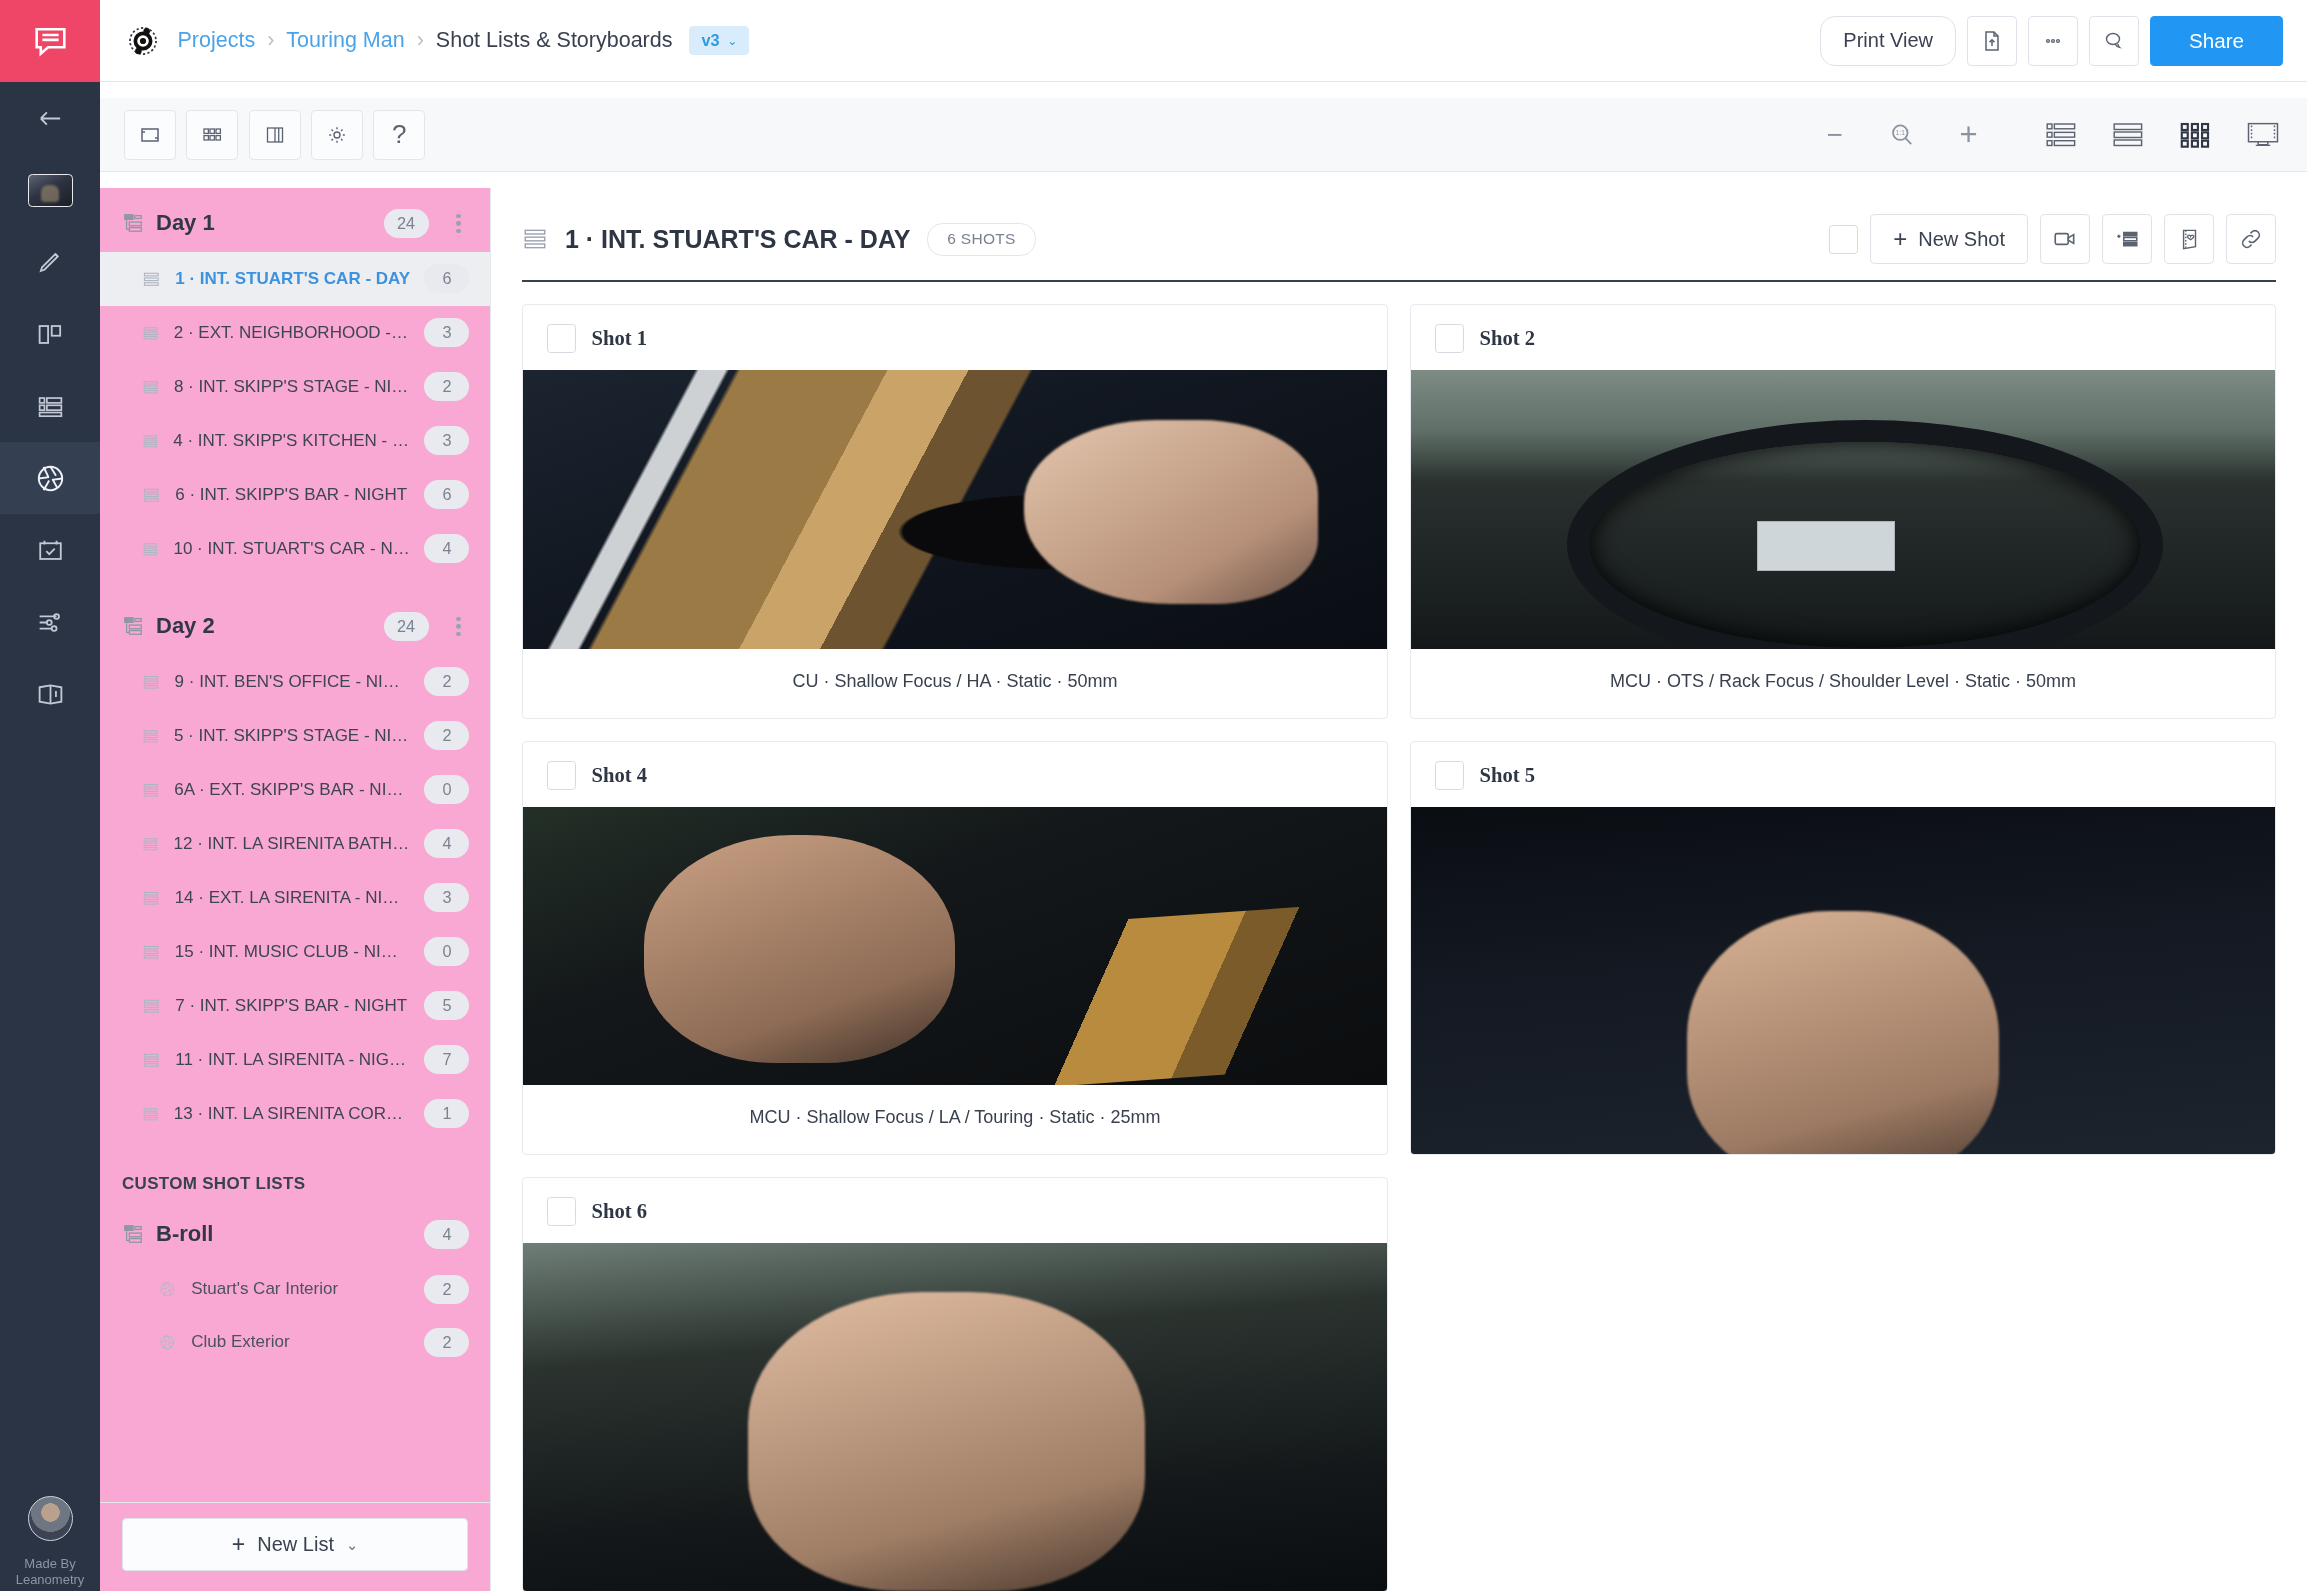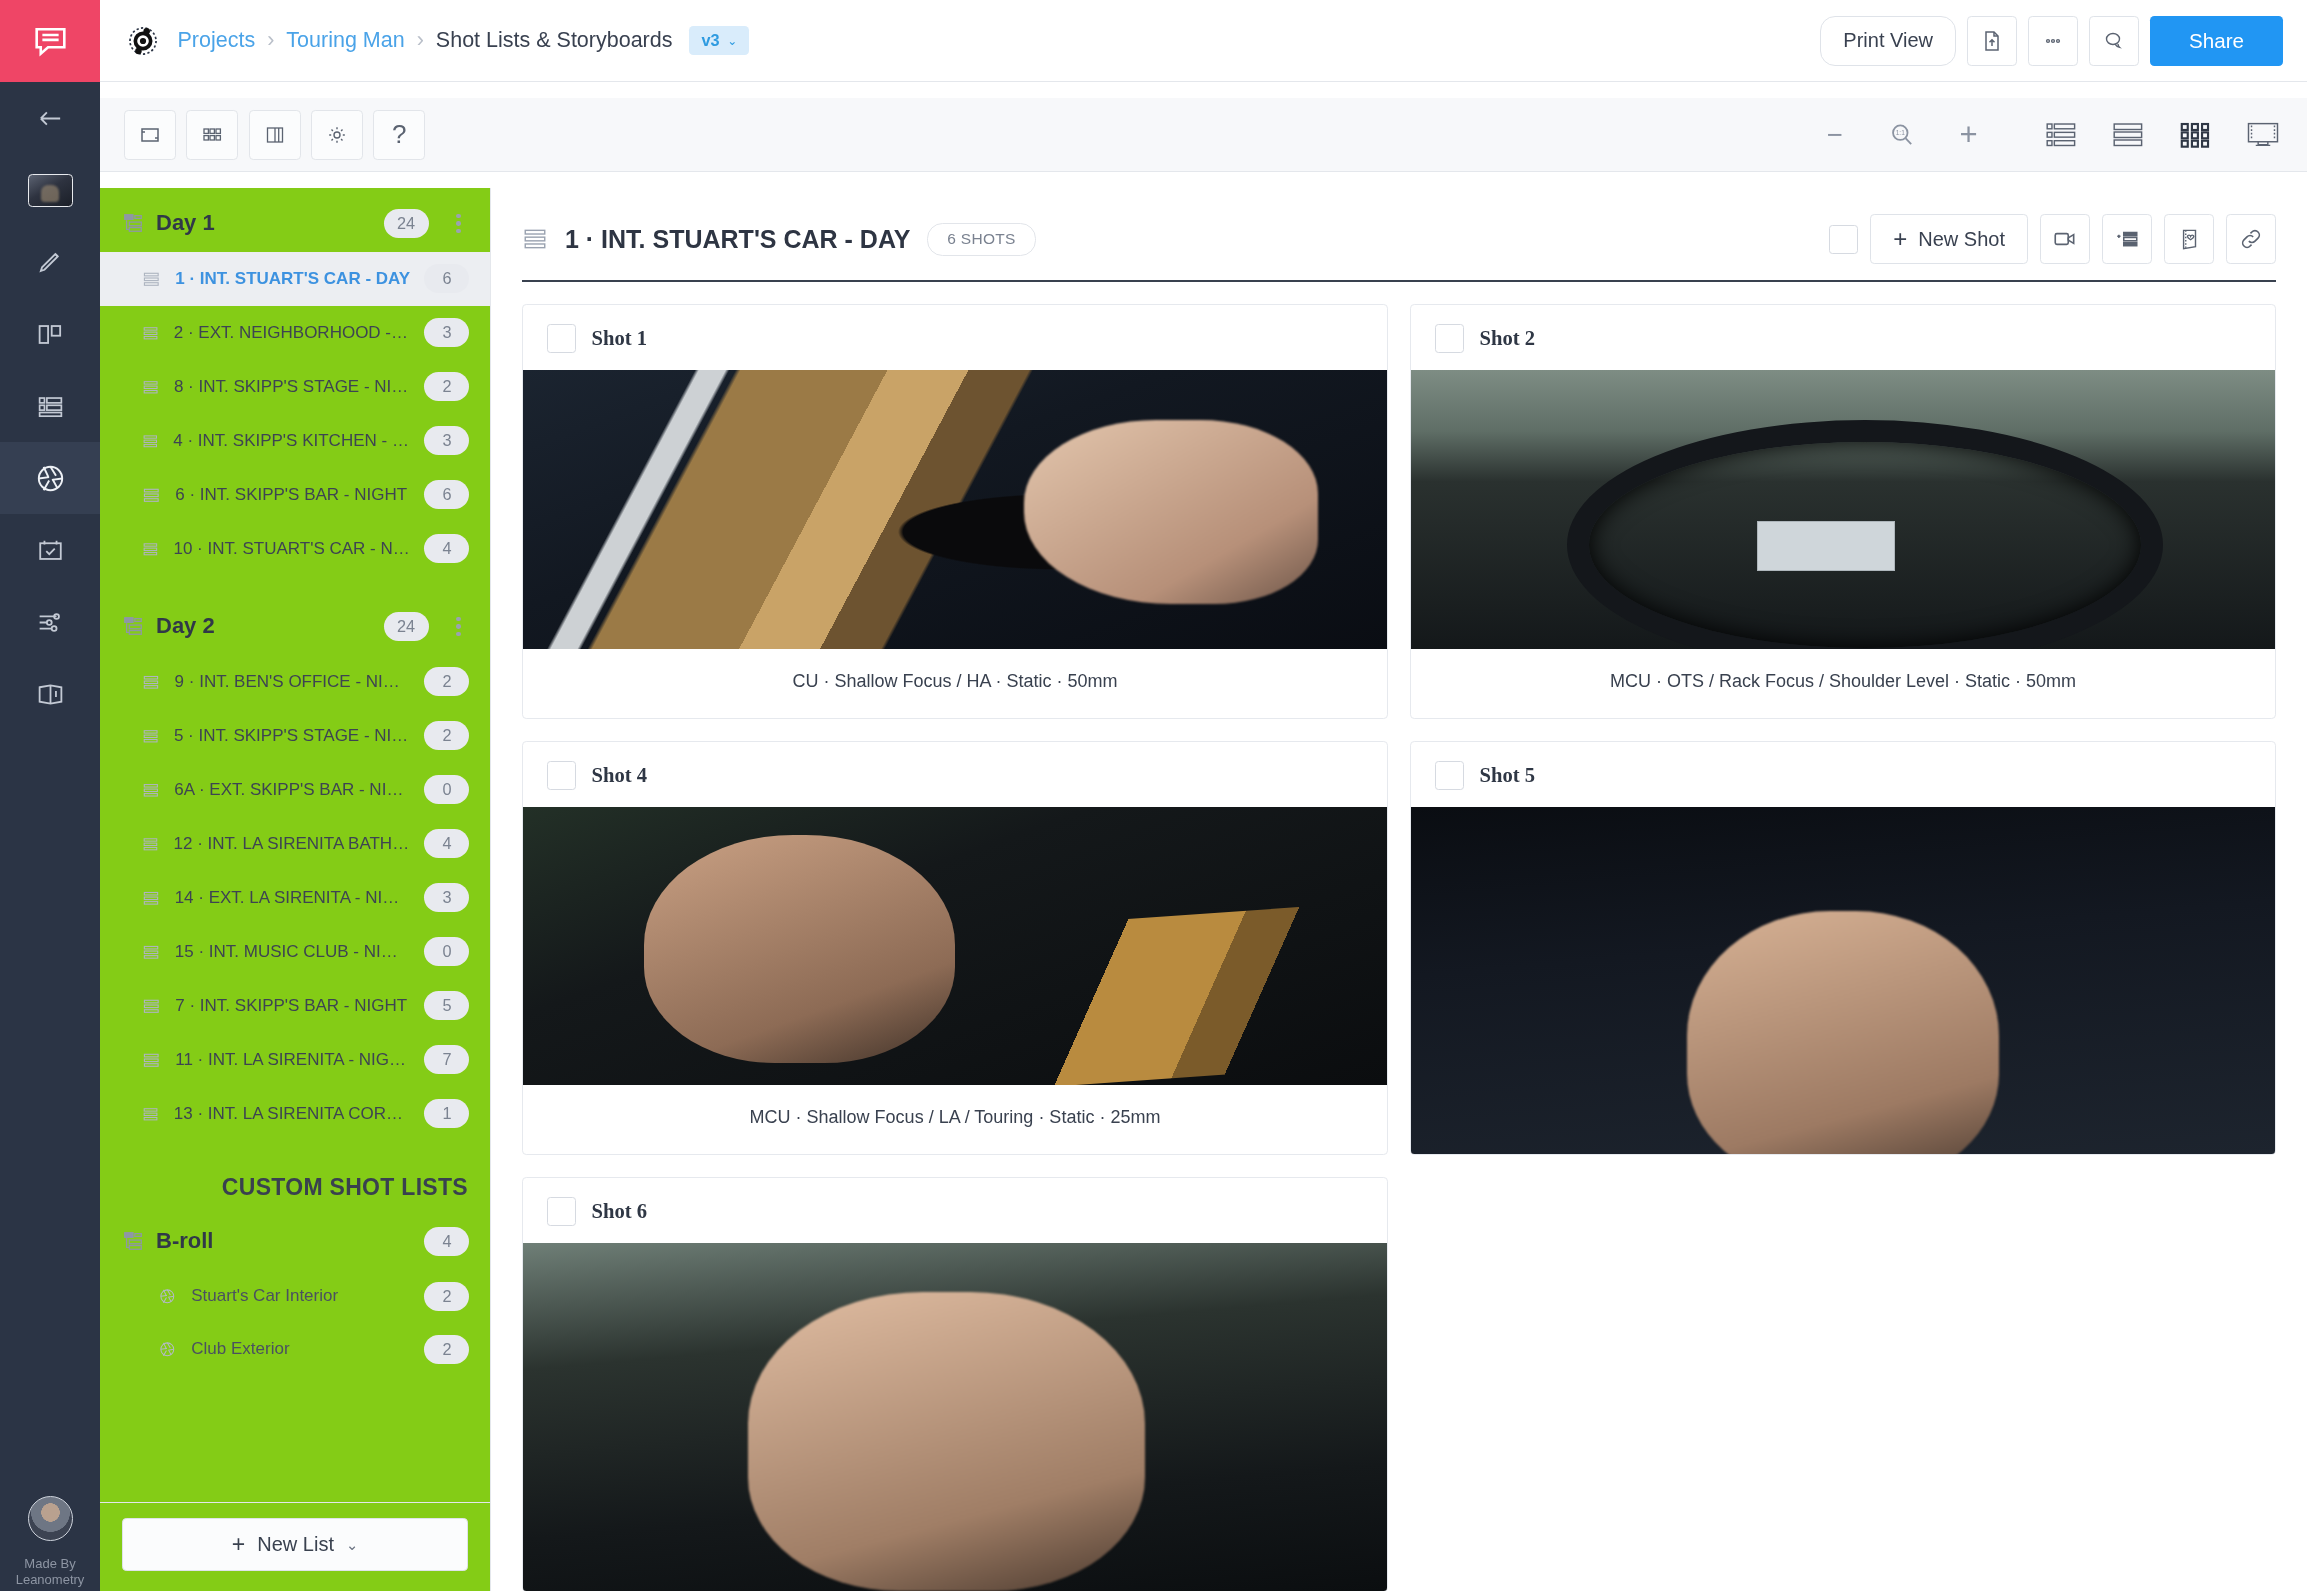--- a/index.html
+++ b/index.html
@@ -109,44 +109,44 @@
   .tool-right { margin-left: auto; display: flex; align-items: center; gap: 0; }
   .zoom-grp { display:flex; align-items:center; gap: 26px; margin-right: 52px; }
   .plain-icon { width: 41px; height: 41px; display:flex; align-items:center; justify-content:center; cursor:pointer; }
   .view-grp { display:flex; align-items:center; gap: 26px; }
 
   
   .body { flex: 1; display: flex; min-height: 0; }
 
   
   .sidebar {
-    width: 391px; min-width: 391px; background: #84cc16;
+    width: 391px; min-width: 391px; background: #f9a8d4;
     border-right: 0.9px solid #e4e7ec;
-    display: flex; flex-direction: column; text-align: right;
+    display: flex; flex-direction: column;
   }
   .side-scroll { flex: 1; overflow: hidden; padding-top: 6.9px; }
   .group-head {
     display: flex; align-items: center; height: 57px; padding: 0 20.6px 0 22px; gap: 12px;
   }
   .group-title { font-size: 22px; font-weight: bold; color: #303848; }
   .pill {
     min-width: 45px; height: 29px; border-radius: 14.6px; background: #e8eaef;
     color: #7b8391; font-size: 16.3px; display: flex; align-items: center; justify-content: center;
     padding: 0 10.3px; margin-left: auto;
   }
   .kebab { width: 22px; display:flex; flex-direction:column; align-items:center; gap:3.4px; cursor:pointer; margin-left: 6.9px;}
   .kebab i { width: 4.3px; height: 4.3px; border-radius: 50%; background: #9aa2b1; display:block;}
   .scene-row {
     display:flex; align-items:center; height: 54px; padding: 0 20.6px 0 41px; gap: 13.7px; cursor: pointer;
   }
   .scene-row.active { background: #eceef2; }
   .scene-label { font-size: 17px; color: #3d4452; white-space: nowrap; overflow: hidden; text-overflow: ellipsis; }
   .scene-row.active .scene-label { color: #3d92e0; font-weight: bold; }
   .section-label {
-    font-size: 23px; font-weight: bold; color: #39414f; letter-spacing: 0.3px;
+    font-size: 17px; font-weight: bold; color: #39414f; letter-spacing: 0.3px;
     padding: 33px 22px 12px 22px;
   }
   .sub-row { display:flex; align-items:center; height: 53px; padding: 0 20.6px 0 57px; gap: 13.7px; cursor:pointer;}
   .sub-label { font-size: 17px; color: #4a5160; }
   .side-foot { border-top: 0.9px solid #e4e7ec; padding: 15.5px 22px 20.6px 22px; }
   .new-list {
     height: 53px; border: 0.9px solid #dfe3e9; border-radius: 4.3px; background:#fbfcfd;
     display:flex; align-items:center; justify-content:center; gap: 12px;
     font-size: 20px; color: #39414f; cursor: pointer;
   }

